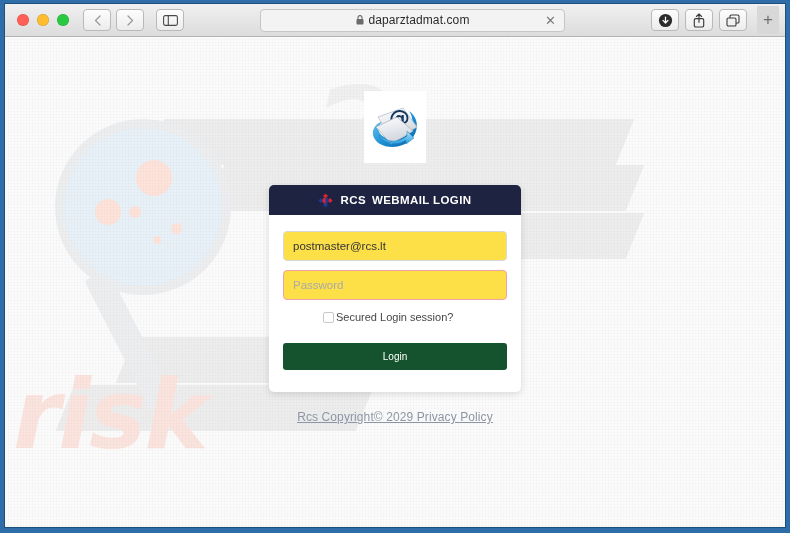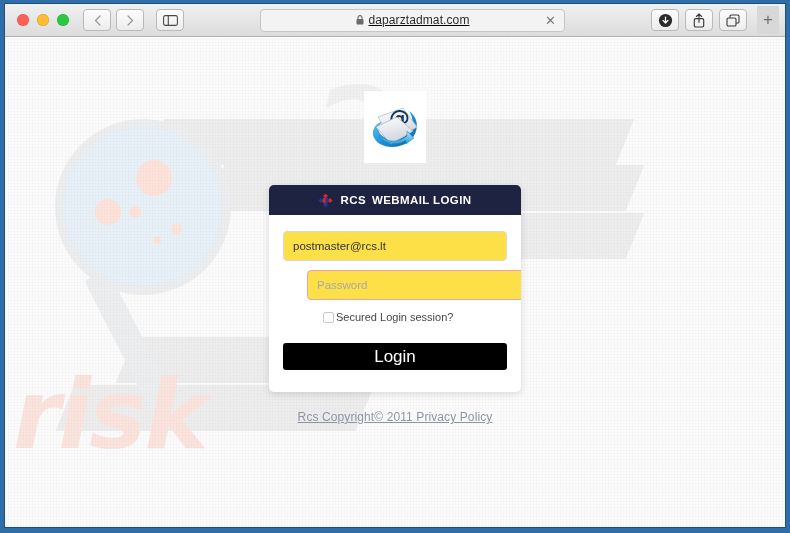--- a/index.html
+++ b/index.html
@@ -68,21 +68,20 @@
     font-size: 13px;
     line-height: 1;
   }
   .tbbtn.dark { color: #3b3b3b; }
 
   #urlwrap {
     flex: 1;
     display: flex;
     justify-content: center;
     align-items: flex-start;
-    text-decoration: underline;
   }
   #urlbar {
     position: relative;
     width: 305px;
     height: 23px;
     background: #f3f3f3;
     border: 1px solid #c6c6c6;
     border-radius: 4px;
     display: flex;
     align-items: center;
@@ -248,21 +247,21 @@
     border: 1px solid #d8d8d8;
     border-radius: 4px;
     background: #fde047;
     padding: 0 9px;
     font-size: 11.5px;
     font-family: "Liberation Sans", sans-serif;
     color: #32343a;
     outline: none;
     margin-bottom: 9px;
   }
-  .field.invalid { border-color: #f0a0a8; margin-left: 24px; }
+  .field.invalid { border-color: #f0a0a8; }
   .field::placeholder { color: #a9a9a9; }
 
   #checkrow {
     display: flex;
     align-items: center;
     gap: 2px;
     padding-left: 40px;
     margin-top: 2px;
   }
   #checkbox {
@@ -274,25 +273,25 @@
   }
   #checklabel {
     font-size: 11px;
     color: #474747;
   }
 
   #loginwrap { padding: 20px 14px 22px 14px; }
   #loginbtn {
     width: 100%;
     height: 27px;
-    background: #000000;
+    background: #14532d;
     border: none;
     border-radius: 3px;
     color: #ffffff;
-    font-size: 17px;
+    font-size: 10px;
     font-family: "Liberation Sans", sans-serif;
     font-weight: 400;
   }
 
   #footer {
     margin-top: 18px;
     font-size: 12px;
     color: #8e96a3;
     text-decoration: underline;
     letter-spacing: .1px;
@@ -447,17 +446,17 @@
               <div id="checkbox"></div>
               <span id="checklabel">Secured Login session?</span>
             </div>
           </div>
 
           <div id="loginwrap">
             <button id="loginbtn">Login</button>
           </div>
         </div>
 
-        <div id="footer">Rcs Copyright© 2011 Privacy Policy</div>
+        <div id="footer">Rcs Copyright© 2029 Privacy Policy</div>
       </div>
     </div>
   </div>
 </div>
 
 </body></html>

